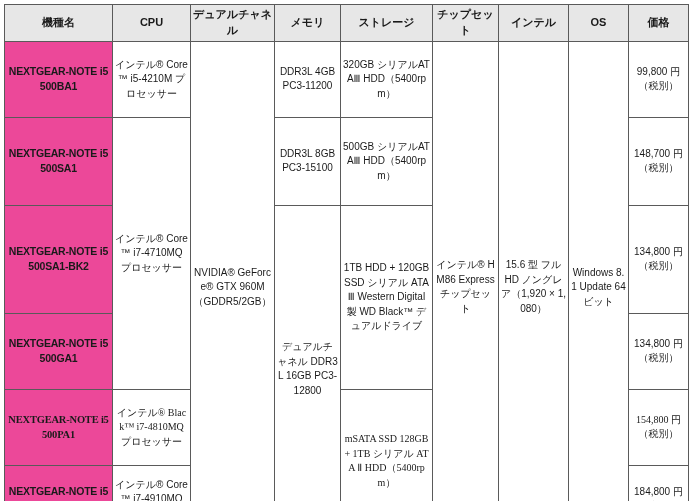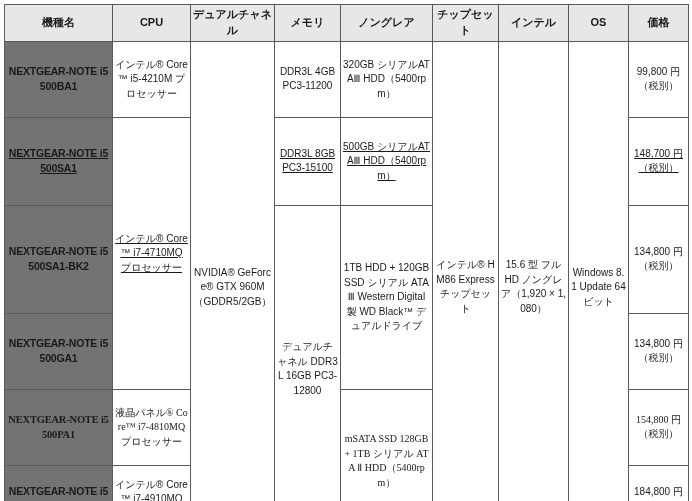--- a/index.html
+++ b/index.html
@@ -32,21 +32,21 @@
     word-break: break-all;
   }
   .spec-table thead th {
     background: #e7e7e7;
     font-weight: bold;
     font-size: 11px;
     height: 22px;
     padding: 2px;
   }
   td.model-cell {
-    background: #737373;
+    background: #ec4899;
     font-weight: bold;
     font-size: 10.5px;
     line-height: 1.5;
     letter-spacing: -0.2px;
   }
   td.plain-cell {
     background: #ffffff;
   }
   
   col.c-model { width: 108px; }
@@ -73,59 +73,59 @@
     <col class="c-panel">
     <col class="c-os">
     <col class="c-price">
   </colgroup>
   <thead>
     <tr>
       <th>機種名</th>
       <th>CPU</th>
       <th>デュアルチャネル</th>
       <th>メモリ</th>
-      <th>ノングレア</th>
+      <th>ストレージ</th>
       <th>チップセット</th>
       <th>インテル</th>
       <th>OS</th>
       <th>価格</th>
     </tr>
   </thead>
   <tbody>
     <tr style="height:76px;">
       <td class="model-cell">NEXTGEAR-NOTE i5500BA1</td>
       <td class="plain-cell">インテル® Core™ i5-4210M プロセッサー</td>
       <td class="plain-cell" rowspan="6">NVIDIA® GeForce® GTX 960M（GDDR5/2GB）</td>
       <td class="plain-cell">DDR3L 4GB PC3-11200</td>
       <td class="plain-cell">320GB シリアルATAⅢ HDD（5400rpm）</td>
       <td class="plain-cell" rowspan="6">インテル® HM86 Express チップセット</td>
       <td class="plain-cell" rowspan="6">15.6 型 フル HD ノングレア（1,920 × 1,080）</td>
       <td class="plain-cell" rowspan="6">Windows 8.1 Update 64 ビット</td>
       <td class="plain-cell">99,800 円（税別）</td>
     </tr>
-    <tr style="height:88px;text-decoration:underline;">
+    <tr style="height:88px;">
       <td class="model-cell">NEXTGEAR-NOTE i5500SA1</td>
       <td class="plain-cell" rowspan="3">インテル® Core™ i7-4710MQ プロセッサー</td>
       <td class="plain-cell">DDR3L 8GB PC3-15100</td>
       <td class="plain-cell">500GB シリアルATAⅢ HDD（5400rpm）</td>
       <td class="plain-cell">148,700 円（税別）</td>
     </tr>
     <tr style="height:108px;">
       <td class="model-cell">NEXTGEAR-NOTE i5500SA1-BK2</td>
       <td class="plain-cell" rowspan="4">デュアルチャネル DDR3L 16GB PC3-12800</td>
       <td class="plain-cell" rowspan="2">1TB HDD + 120GB SSD シリアル ATAⅢ Western Digital 製 WD Black™ デュアルドライブ</td>
       <td class="plain-cell">134,800 円（税別）</td>
     </tr>
     <tr style="height:76px;">
       <td class="model-cell">NEXTGEAR-NOTE i5500GA1</td>
       <td class="plain-cell">134,800 円（税別）</td>
     </tr>
     <tr style="height:76px;font-family:Liberation Serif, serif;">
       <td class="model-cell">NEXTGEAR-NOTE i5500PA1</td>
-      <td class="plain-cell">液晶パネル® Core™ i7-4810MQ プロセッサー</td>
+      <td class="plain-cell">インテル® Black™ i7-4810MQ プロセッサー</td>
       <td class="plain-cell" rowspan="2">mSATA SSD 128GB + 1TB シリアル ATA Ⅱ HDD（5400rpm）</td>
       <td class="plain-cell">154,800 円（税別）</td>
     </tr>
     <tr style="height:68px;">
       <td class="model-cell">NEXTGEAR-NOTE i5500PA1-SP</td>
       <td class="plain-cell">インテル® Core™ i7-4910MQ プロセッサー</td>
       <td class="plain-cell">184,800 円（税別）</td>
     </tr>
   </tbody>
 </table>

